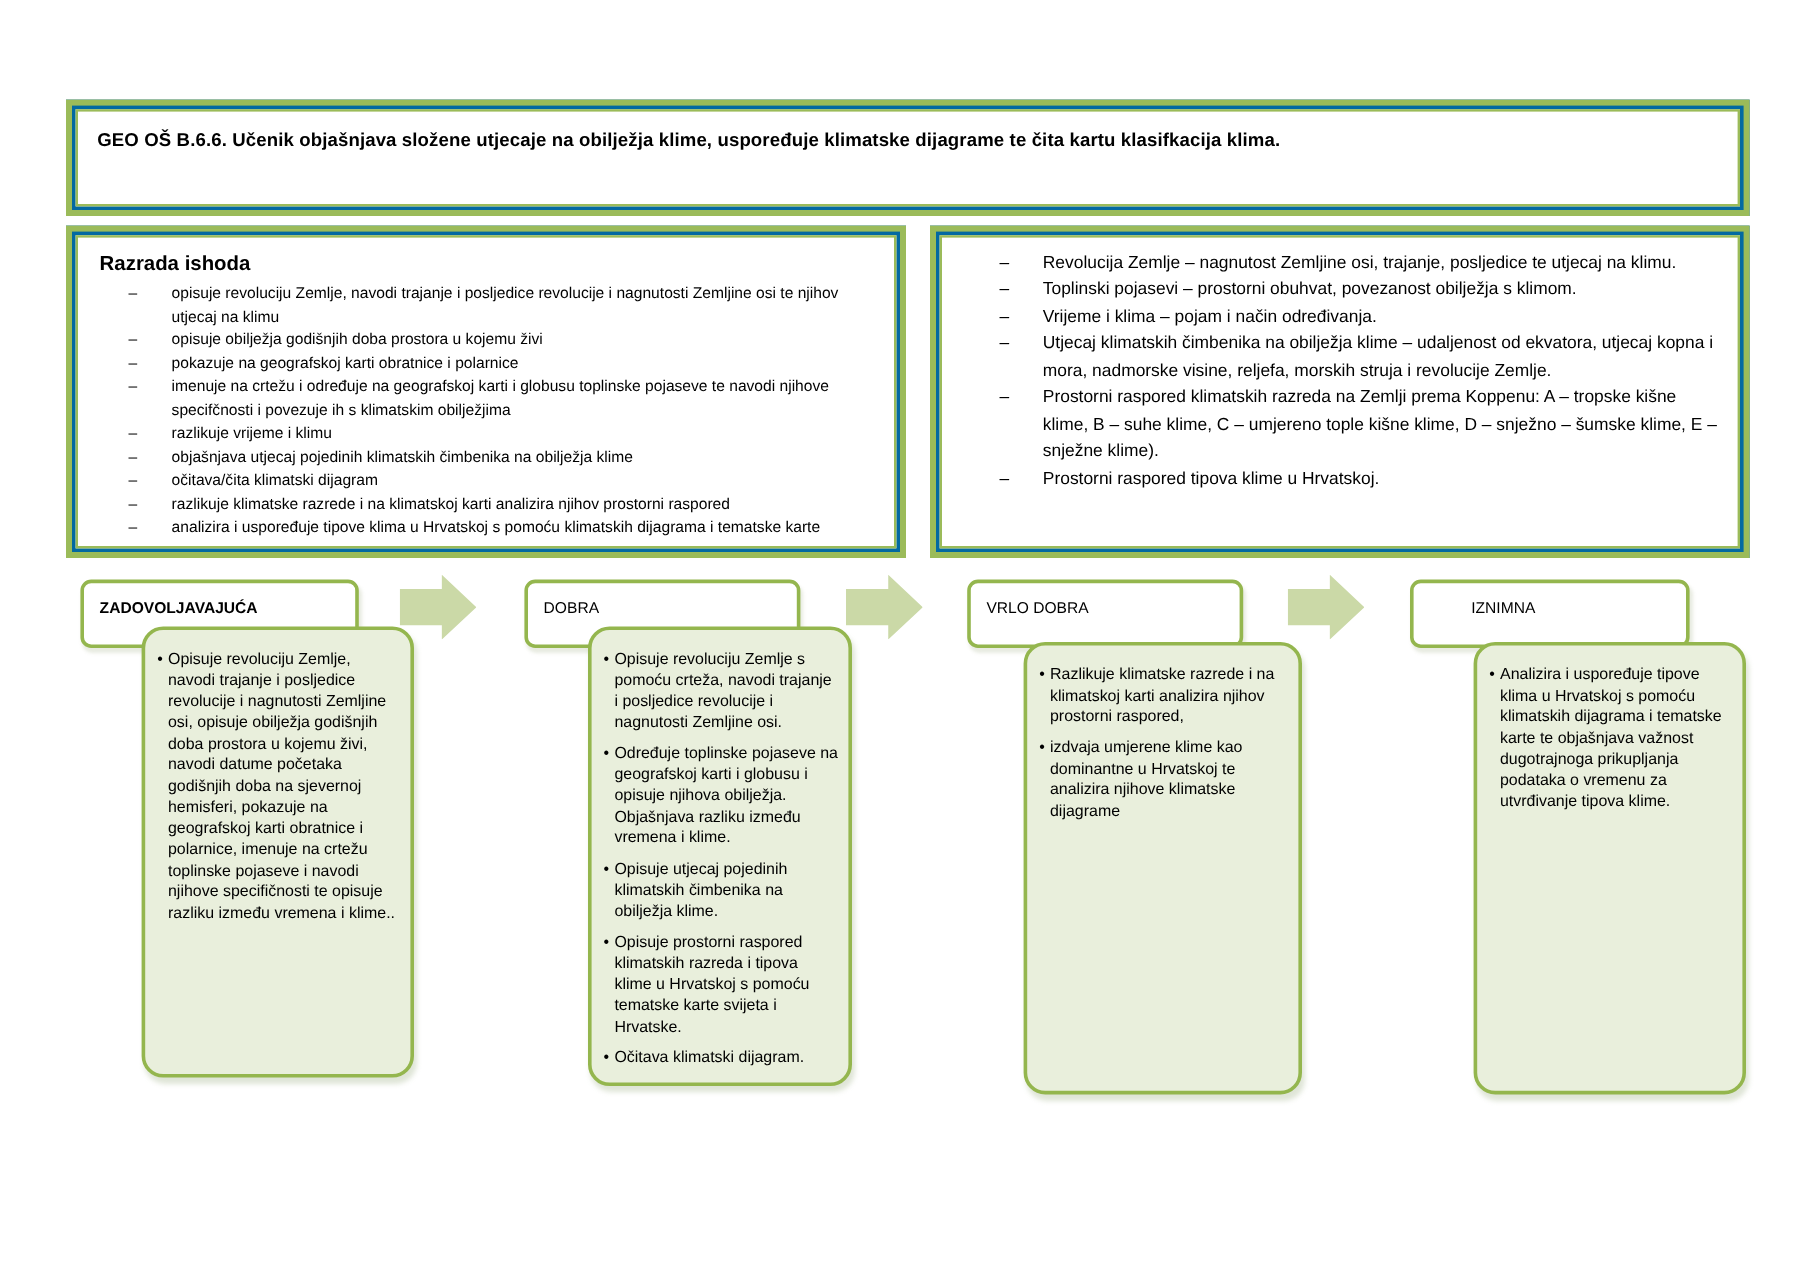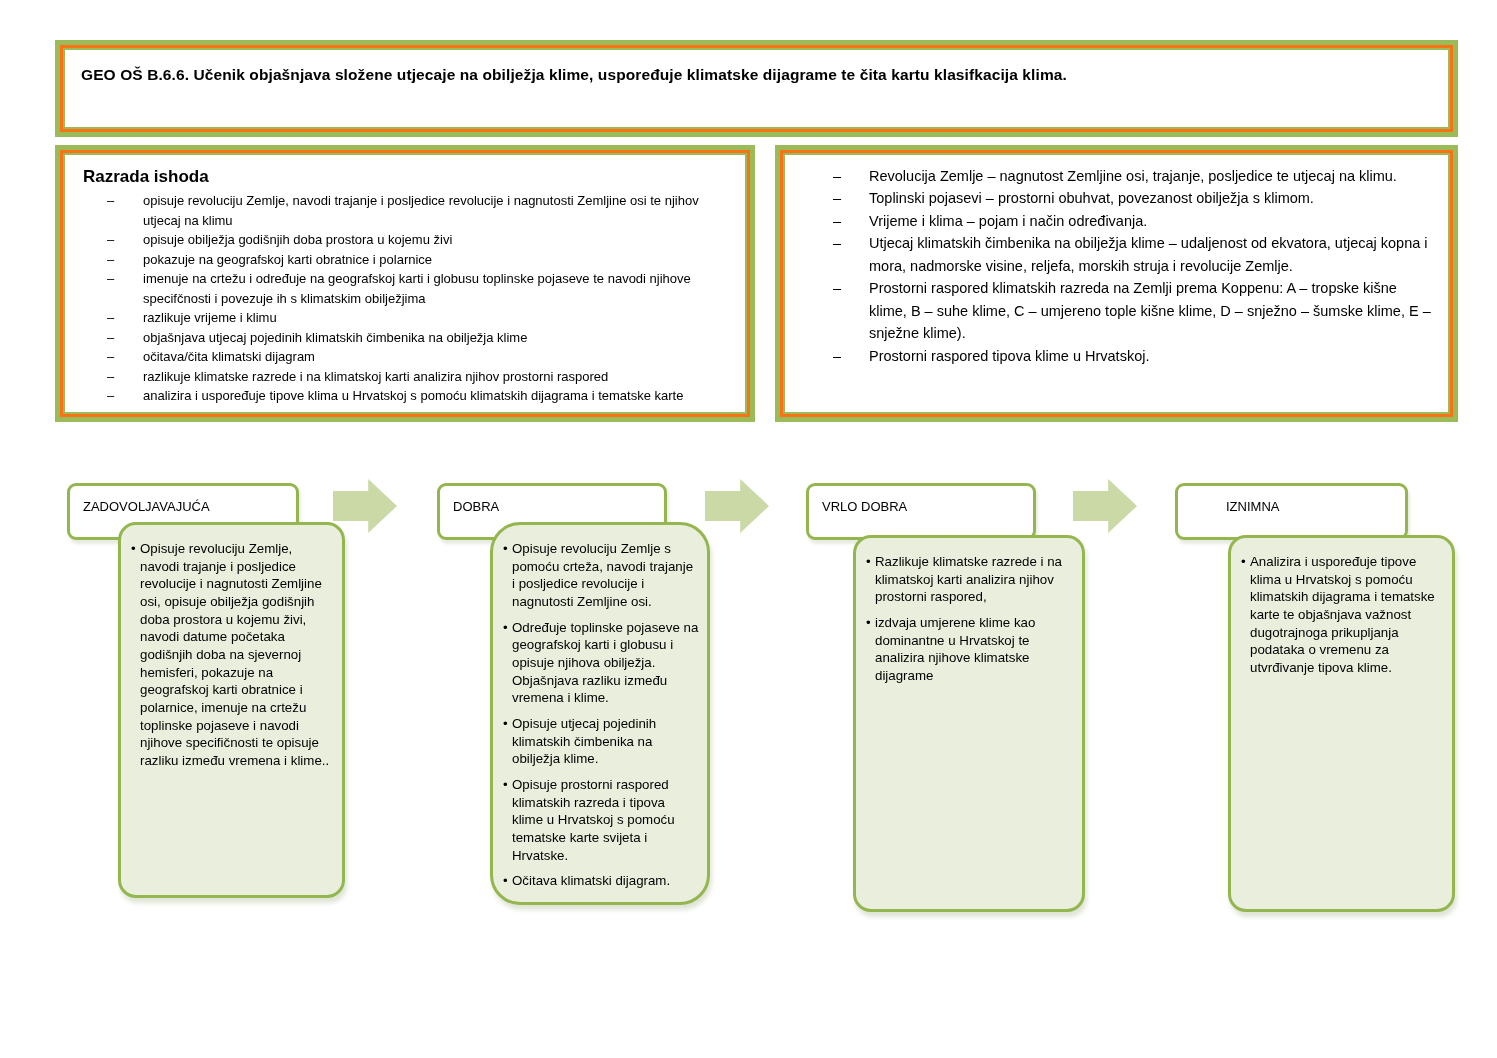--- a/index.html
+++ b/index.html
@@ -7,52 +7,52 @@
     --card-border:#94B64E;
     --card-fill:#E9EFDC;
     --arrow:#CBD9A7;
     --text:#000000;
   }
   *{margin:0;padding:0;box-sizing:border-box;}
   html,body{background:#ffffff;}
   body{font-family:"Liberation Sans", sans-serif;color:var(--text);}
   .page{position:relative;width:1497px;height:1058px;background:#ffffff;overflow:hidden;}
   
-  .dbl{position:absolute;border:5px solid var(--accent);background:#f97316;padding:3px;}
+  .dbl{position:absolute;border:5px solid var(--accent);background:#0369a1;padding:3px;margin-top:43px;}
   .dbl>.inner{width:100%;height:100%;border:2px solid var(--accent);padding:10px 16px;background:#fff;}
 
   .title-box{left:55px;top:40px;width:1403px;height:97px;}
   .title-box h1{font-size:15.5px;font-weight:bold;letter-spacing:.1px;padding-top:6px;}
 
   .left-box{left:55px;top:145px;width:700px;height:277px;}
   .right-box{left:775px;top:145px;width:683px;height:277px;}
   .box-heading{font-size:17px;font-weight:bold;margin:2px 0 4px 2px;}
 
   ul.dash-list{list-style:none;}
   .left-box ul.dash-list li{position:relative;font-size:13px;line-height:1.5;padding-left:62px;}
   .left-box ul.dash-list li::before{content:"\2013";position:absolute;left:26px;top:0;}
   .right-box ul.dash-list li{position:relative;font-size:14.5px;line-height:1.55;padding-left:68px;}
   .right-box ul.dash-list li::before{content:"\2013";position:absolute;left:32px;top:0;}
 
   
   .level-label{position:absolute;height:57px;background:#ffffff;border:3px solid var(--card-border);border-radius:9px;z-index:2;padding:13px 0 0 13px;font-size:13px;box-shadow:2px 4px 3px rgba(150,165,120,.22);}
-  .lab1{left:67px;top:483px;width:232px;}
+  .lab1{left:67px;top:483px;width:232px;font-weight:bold;}
   .lab2{left:437px;top:483px;width:230px;}
   .lab3{left:806px;top:483px;width:230px;}
   .lab4{left:1175px;top:483px;width:233px;padding-left:48px;}
 
   .arrow{position:absolute;width:64px;height:54px;background:var(--arrow);z-index:1;
          clip-path:polygon(0 22%,55% 22%,55% 0,100% 50%,55% 100%,55% 78%,0 78%);}
   .ar1{left:333px;top:479px;}
   .ar2{left:705px;top:479px;}
   .ar3{left:1073px;top:479px;}
 
   .level-card{position:absolute;background:var(--card-fill);border:3px solid var(--card-border);border-radius:18px;z-index:3;padding:15px 8px 10px 10px;box-shadow:2px 5px 4px rgba(140,160,110,.28);}
   .card1{left:118px;top:522px;width:227px;height:376px;}
-  .card2{left:490px;top:522px;width:220px;height:383px;border-radius:30px;}
+  .card2{left:490px;top:522px;width:220px;height:383px;}
   .card3{left:853px;top:535px;width:232px;height:377px;}
   .card4{left:1228px;top:535px;width:227px;height:377px;}
 
   ul.dot-list{list-style:none;}
   ul.dot-list li{position:relative;font-size:13.3px;line-height:1.33;padding-left:9px;margin-bottom:8px;}
   ul.dot-list li::before{content:"\2022";position:absolute;left:0;top:0;}
 </style>
 </head>
 <body>
 

